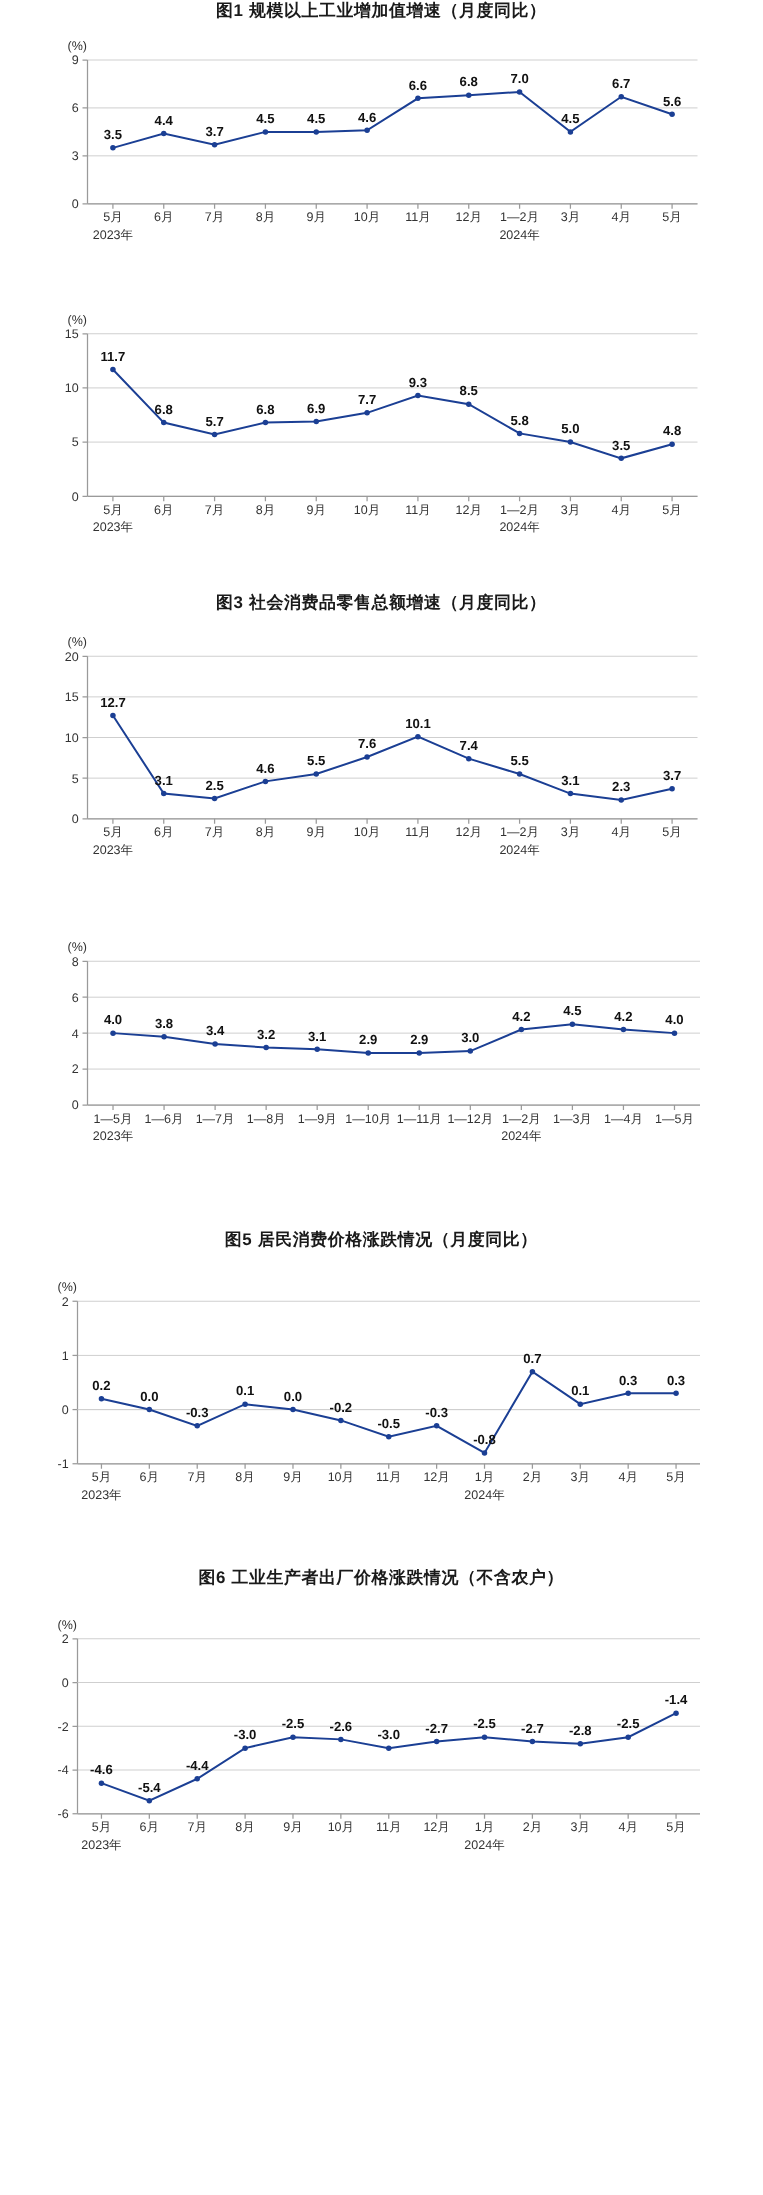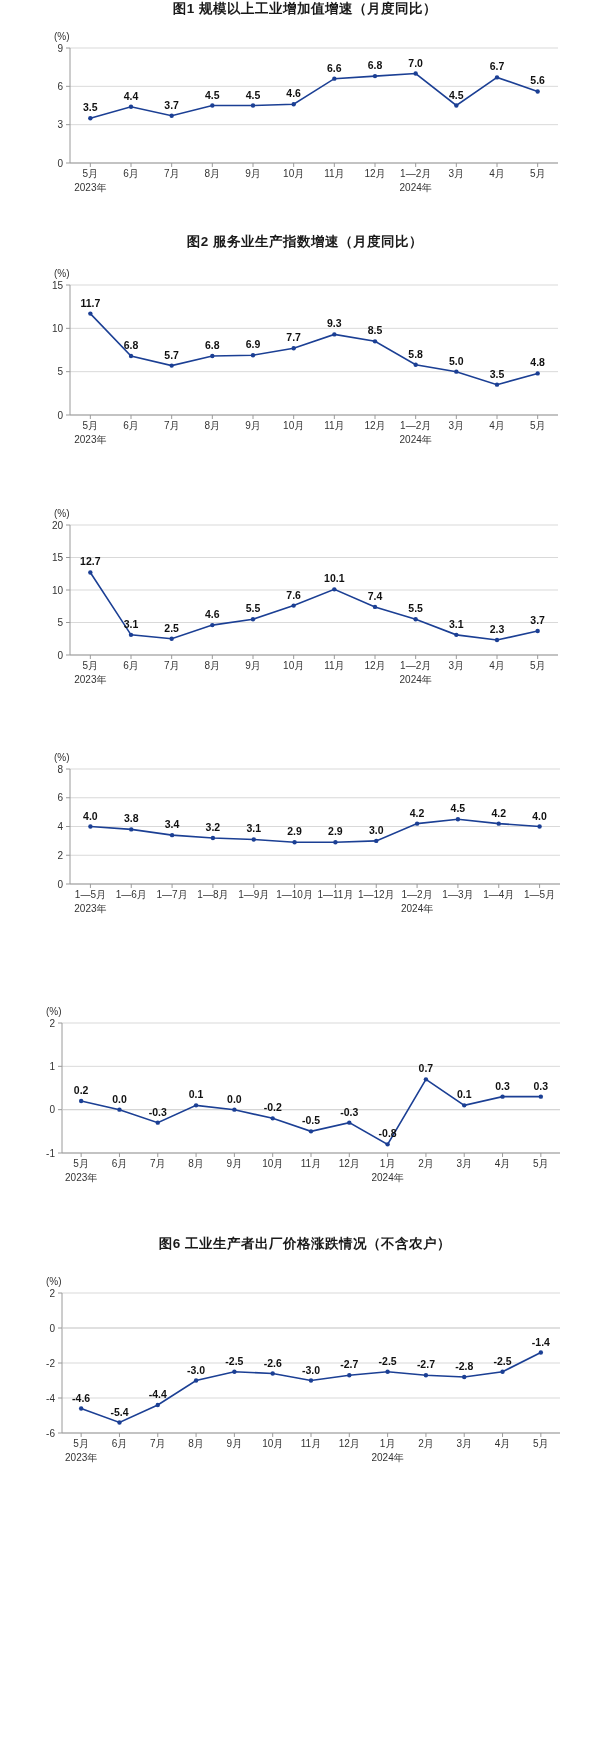--- a/index.html
+++ b/index.html
@@ -102,21 +102,20 @@
           <line x1="497" y1="145" x2="497" y2="149" class="tick-line"></line>
           <text x="497" y="159" class="cat-label" text-anchor="middle">4月</text>
           <line x1="537.6666666666666" y1="145" x2="537.6666666666666" y2="149" class="tick-line"></line>
           <text x="537.6666666666666" y="159" class="cat-label" text-anchor="middle">5月</text>
           <text x="90.33333333333333" y="173" class="year-label" text-anchor="middle">2023年</text>
           <text x="415.66666666666663" y="173" class="year-label" text-anchor="middle">2024年</text>
         </svg>
       </div>
   </div>
   <div class="chart-block" id="b1">
-    <div class="chart-title">图2   服务业生产指数增速（月度同比）</div>
     <div class="plot-wrap" id="p1" style="height: 240px;">
         <svg width="610" height="240" viewBox="0 0 610 240">
           <text x="54" y="26" class="tick-label" text-anchor="start">(%)</text>
           <line x1="70" y1="164" x2="558" y2="164" class="grid-line"></line>
           <line x1="66" y1="164" x2="70" y2="164" class="tick-line"></line>
           <text x="63" y="167.5" class="tick-label" text-anchor="end">0</text>
           <line x1="70" y1="120.66666666666667" x2="558" y2="120.66666666666667" class="grid-line"></line>
           <line x1="66" y1="120.66666666666667" x2="70" y2="120.66666666666667" class="tick-line"></line>
           <text x="63" y="124.16666666666667" class="tick-label" text-anchor="end">5</text>
           <line x1="70" y1="77.33333333333334" x2="558" y2="77.33333333333334" class="grid-line"></line>
@@ -175,20 +174,21 @@
           <line x1="497" y1="164" x2="497" y2="168" class="tick-line"></line>
           <text x="497" y="178" class="cat-label" text-anchor="middle">4月</text>
           <line x1="537.6666666666666" y1="164" x2="537.6666666666666" y2="168" class="tick-line"></line>
           <text x="537.6666666666666" y="178" class="cat-label" text-anchor="middle">5月</text>
           <text x="90.33333333333333" y="192" class="year-label" text-anchor="middle">2023年</text>
           <text x="415.66666666666663" y="192" class="year-label" text-anchor="middle">2024年</text>
         </svg>
       </div>
   </div>
   <div class="chart-block" id="b2">
+    <div class="chart-title">图3   社会消费品零售总额增速（月度同比）</div>
     <div class="plot-wrap" id="p2" style="height: 242px;">
         <svg width="610" height="242" viewBox="0 0 610 242">
           <text x="54" y="26" class="tick-label" text-anchor="start">(%)</text>
           <line x1="70" y1="164" x2="558" y2="164" class="grid-line"></line>
           <line x1="66" y1="164" x2="70" y2="164" class="tick-line"></line>
           <text x="63" y="167.5" class="tick-label" text-anchor="end">0</text>
           <line x1="70" y1="131.5" x2="558" y2="131.5" class="grid-line"></line>
           <line x1="66" y1="131.5" x2="70" y2="131.5" class="tick-line"></line>
           <text x="63" y="135" class="tick-label" text-anchor="end">5</text>
           <line x1="70" y1="99" x2="558" y2="99" class="grid-line"></line>
@@ -325,20 +325,21 @@
           <line x1="498.75" y1="151" x2="498.75" y2="155" class="tick-line"></line>
           <text x="498.75" y="165" class="cat-label" text-anchor="middle">1—4月</text>
           <line x1="539.5833333333334" y1="151" x2="539.5833333333334" y2="155" class="tick-line"></line>
           <text x="539.5833333333334" y="165" class="cat-label" text-anchor="middle">1—5月</text>
           <text x="90.41666666666667" y="179" class="year-label" text-anchor="middle">2023年</text>
           <text x="417.08333333333337" y="179" class="year-label" text-anchor="middle">2024年</text>
         </svg>
       </div>
   </div>
   <div class="chart-block" id="b4">
+    <div class="chart-title">图5   居民消费价格涨跌情况（月度同比）</div>
     <div class="plot-wrap" id="p4" style="height: 252px;">
         <svg width="610" height="252" viewBox="0 0 610 252">
           <text x="46" y="32" class="tick-label" text-anchor="start">(%)</text>
           <line x1="62" y1="170" x2="560" y2="170" class="grid-line"></line>
           <line x1="58" y1="170" x2="62" y2="170" class="tick-line"></line>
           <text x="55" y="173.5" class="tick-label" text-anchor="end">-1</text>
           <line x1="62" y1="126.66666666666667" x2="560" y2="126.66666666666667" class="grid-line"></line>
           <line x1="58" y1="126.66666666666667" x2="62" y2="126.66666666666667" class="tick-line"></line>
           <text x="55" y="130.16666666666669" class="tick-label" text-anchor="end">0</text>
           <line x1="62" y1="83.33333333333334" x2="560" y2="83.33333333333334" class="grid-line"></line>

